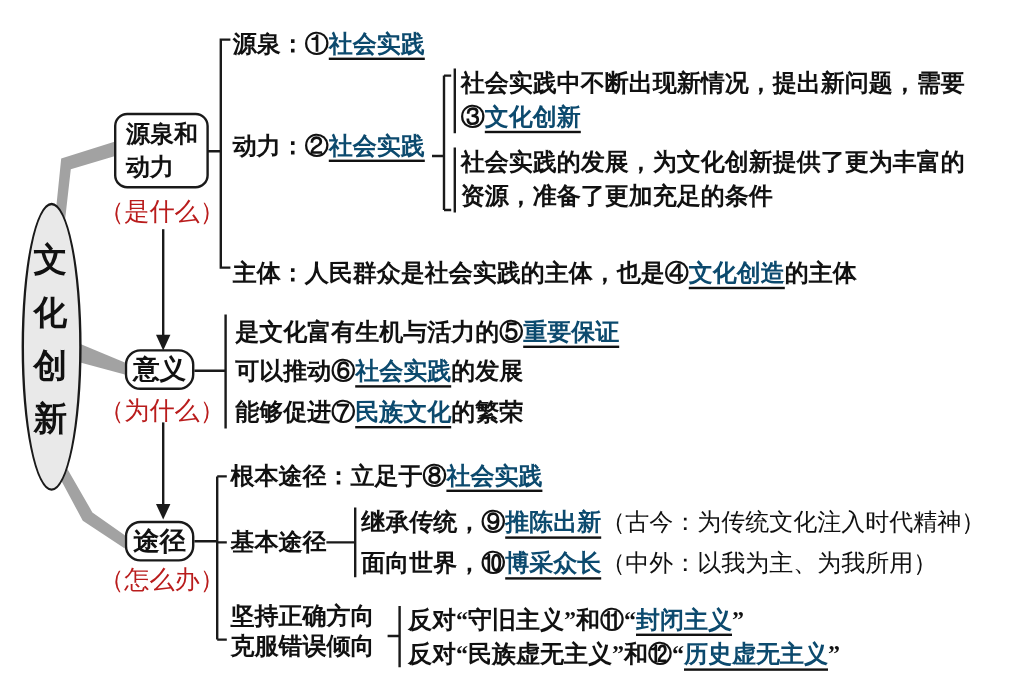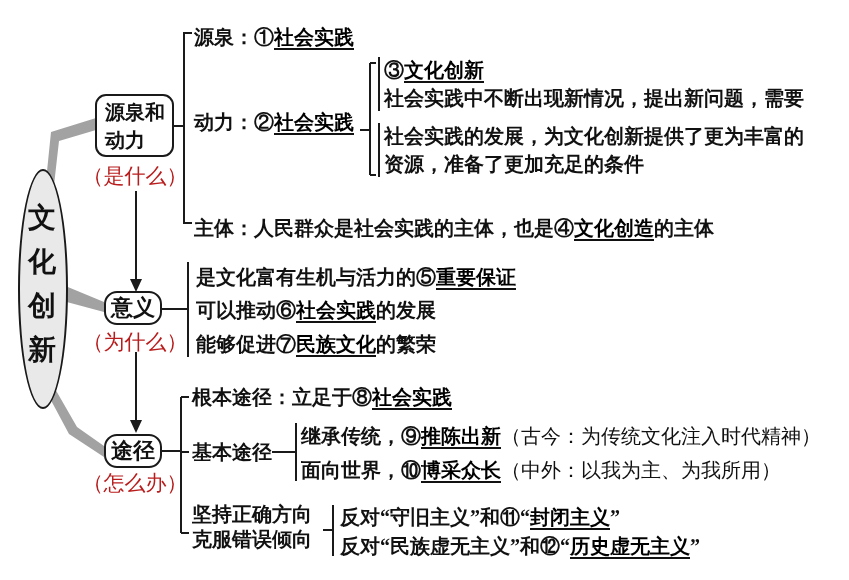--- a/index.html
+++ b/index.html
@@ -4,21 +4,21 @@
 <style>
   html,body{margin:0;padding:0;background:#fff;}
   .canvas{
     position:relative;width:849px;height:580px;background:#ffffff;overflow:hidden;
     font-family:"Liberation Serif","DejaVu Serif",serif;color:#111;
   }
   svg.layer{position:absolute;left:0;top:0;width:849px;height:580px;}
   
   .t{position:absolute;white-space:nowrap;font-weight:700;font-size:20px;line-height:26px;color:#111;}
   .t2{line-height:28px;}
-  .red{color:#000000;border-bottom:2px solid #111;padding-bottom:0px;}
+  .red{color:#0c4a6e;border-bottom:2px solid #111;padding-bottom:0px;}
   .k{font-weight:400;}
   
   .ellipse{position:absolute;left:18px;top:169px;width:46px;height:236px;background:#e9e9e9;
            border:2px solid #1a1a1a;border-radius:50%;}
   .roottext{position:absolute;left:27px;top:196px;width:30px;font-size:28px;font-weight:700;
             line-height:44px;text-align:center;word-break:break-all;color:#111;}
   
   .box{position:absolute;background:#fff;border:2.4px solid #1a1a1a;border-radius:11px;box-sizing:border-box;}
   .box1{left:95px;top:94px;width:79px;height:63px;font-size:20px;font-weight:700;line-height:28px;padding:2px 0 0 8px;}
   .boxc{display:flex;align-items:center;justify-content:center;font-size:22px;font-weight:700;border-radius:13px;}
@@ -76,22 +76,22 @@
   </div>
   <div class="sub" style="left:75px;top:469px;">（怎么办）</div>
 
   <div class="t" style="left:194px;top:24px;">
     <span>源泉：①</span><span class="red">社会实践</span>
   </div>
   <div class="t" style="left:194px;top:109px;">
     <span>动力：②</span><span class="red">社会实践</span>
   </div>
   <div class="t t2" style="left:384px;top:56px;">
+    <div>社会实践中不断出现新情况，提出新问题，需要</div>
     <div><span>③</span><span class="red">文化创新</span></div>
-    <div>社会实践中不断出现新情况，提出新问题，需要</div>
   </div>
   <div class="t t2" style="left:384px;top:122px;">
     <div>社会实践的发展，为文化创新提供了更为丰富的</div>
     <div>资源，准备了更加充足的条件</div>
   </div>
   <div class="t" style="left:194px;top:215px;">
     <span>主体：人民群众是社会实践的主体，也是④</span><span class="red">文化创造</span><span>的主体</span>
   </div>
 
   <div class="t" style="left:196px;top:264px;">

